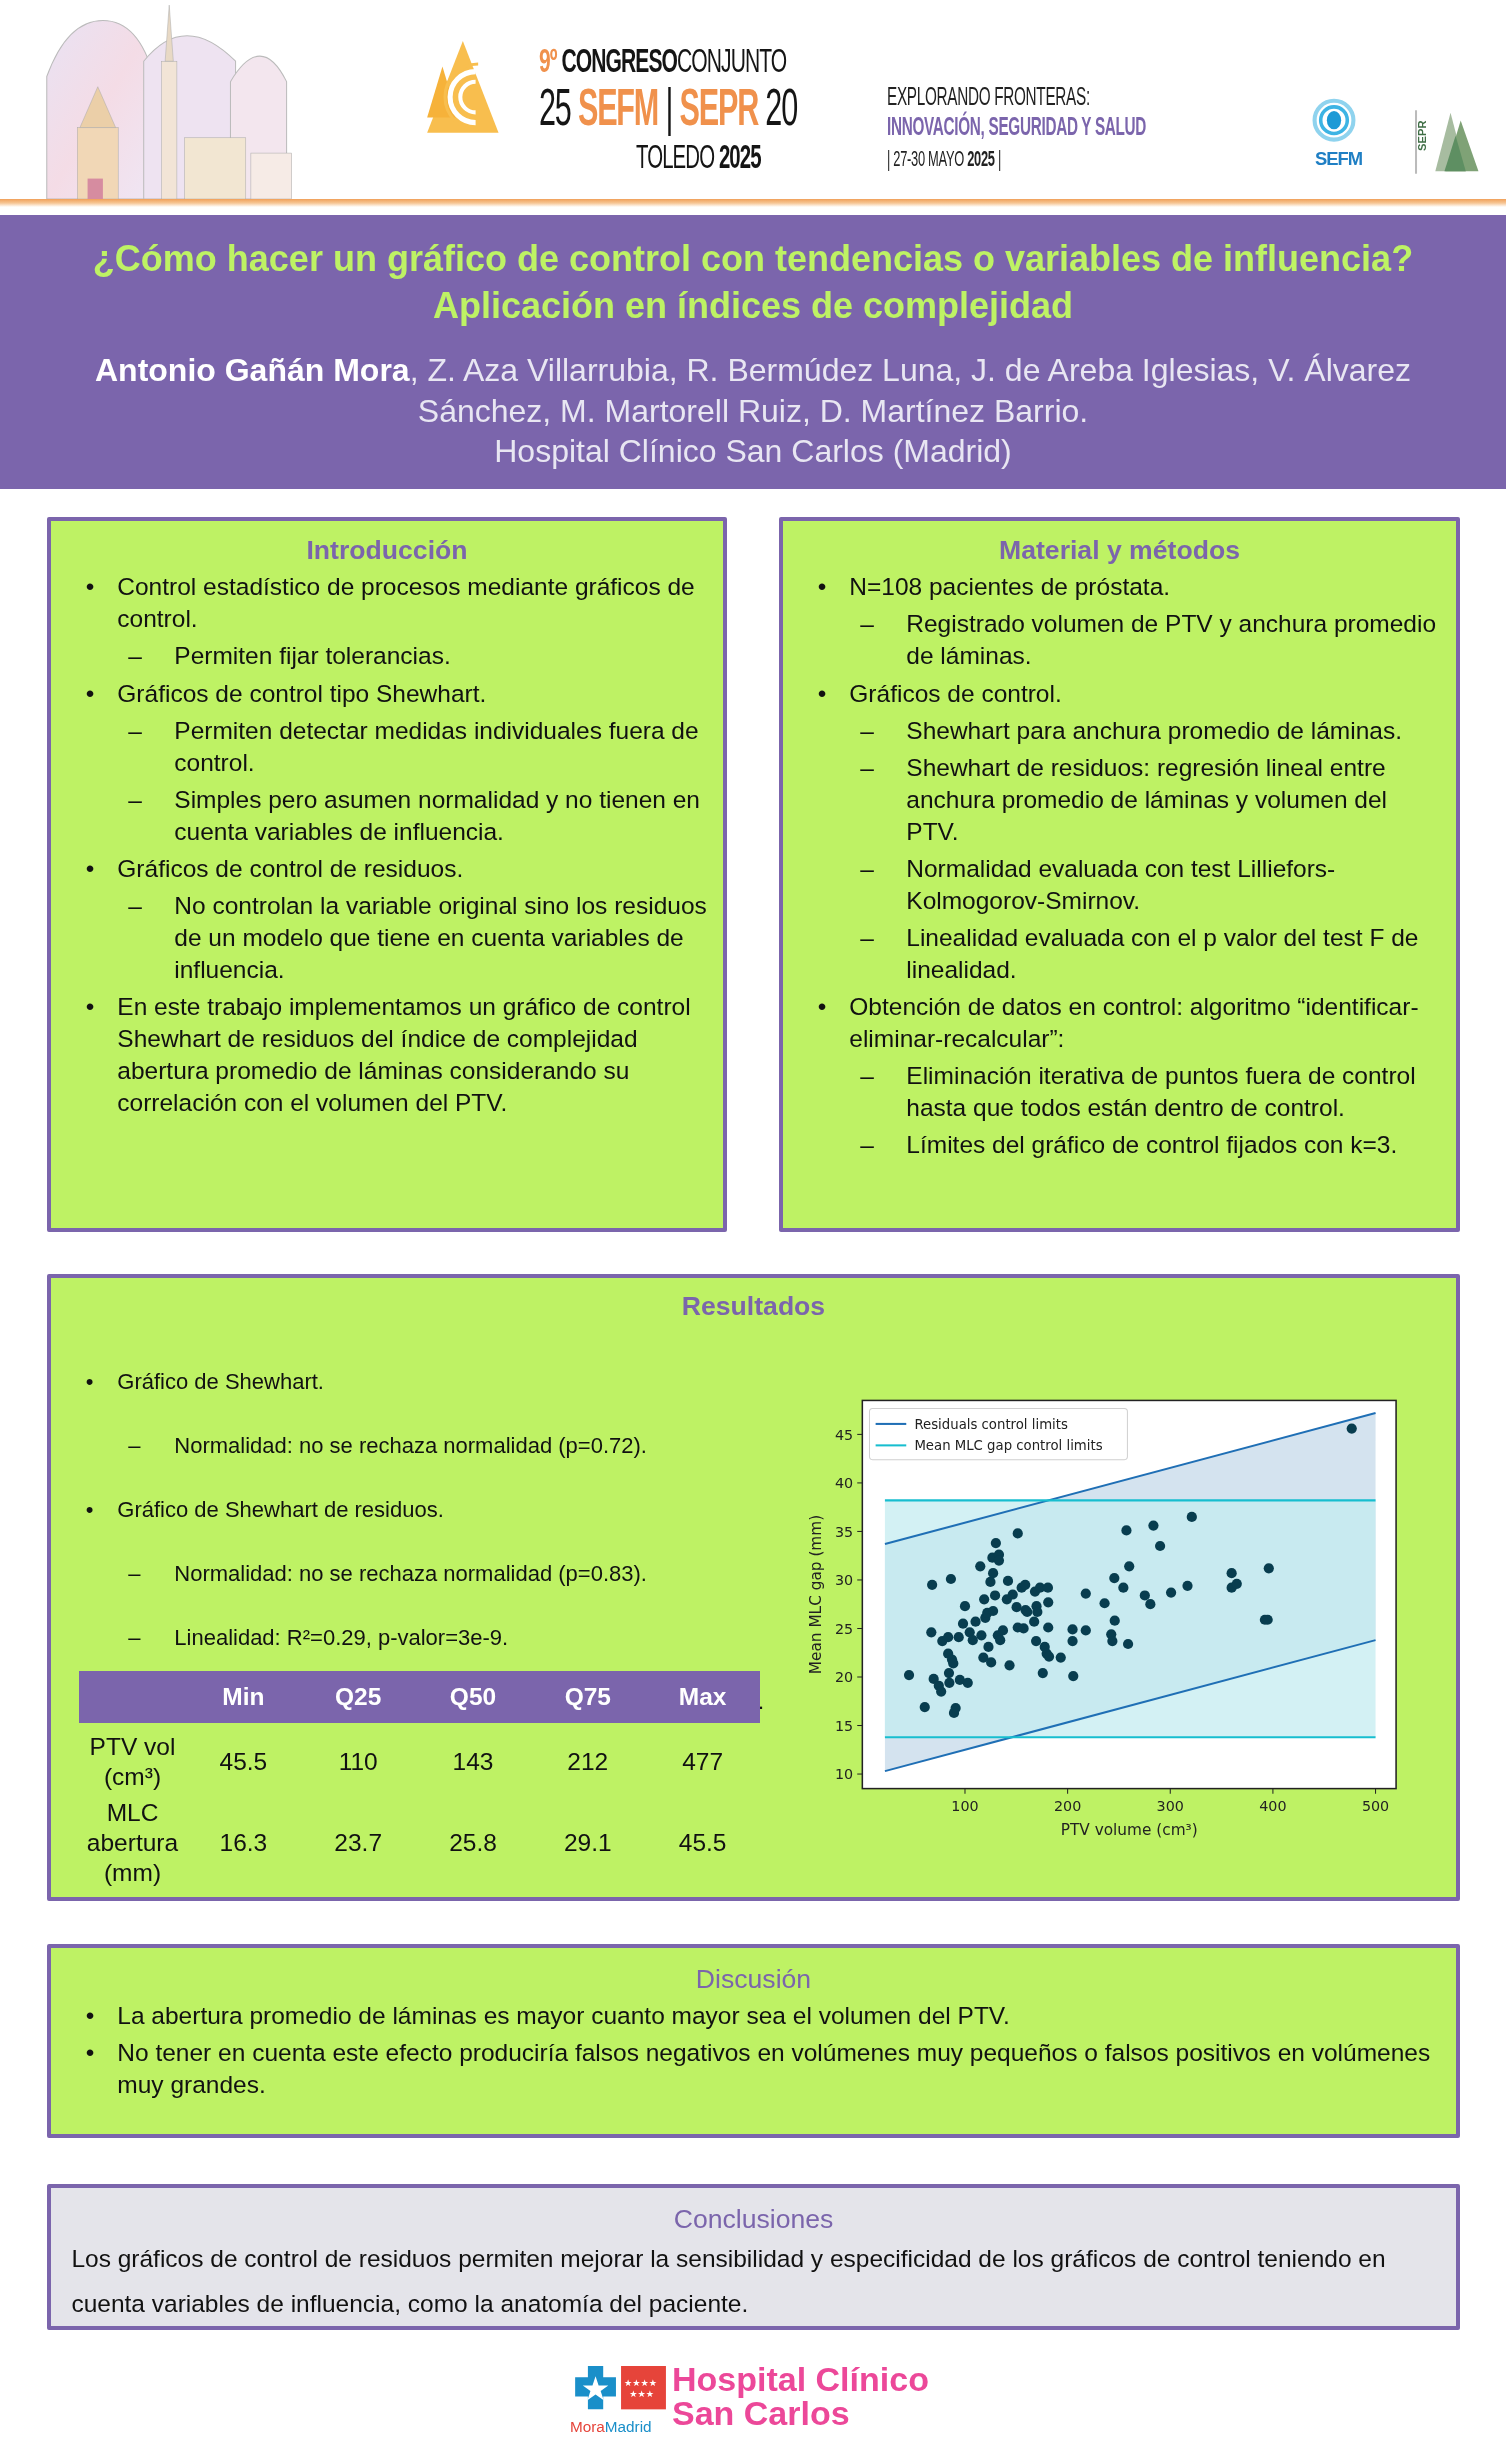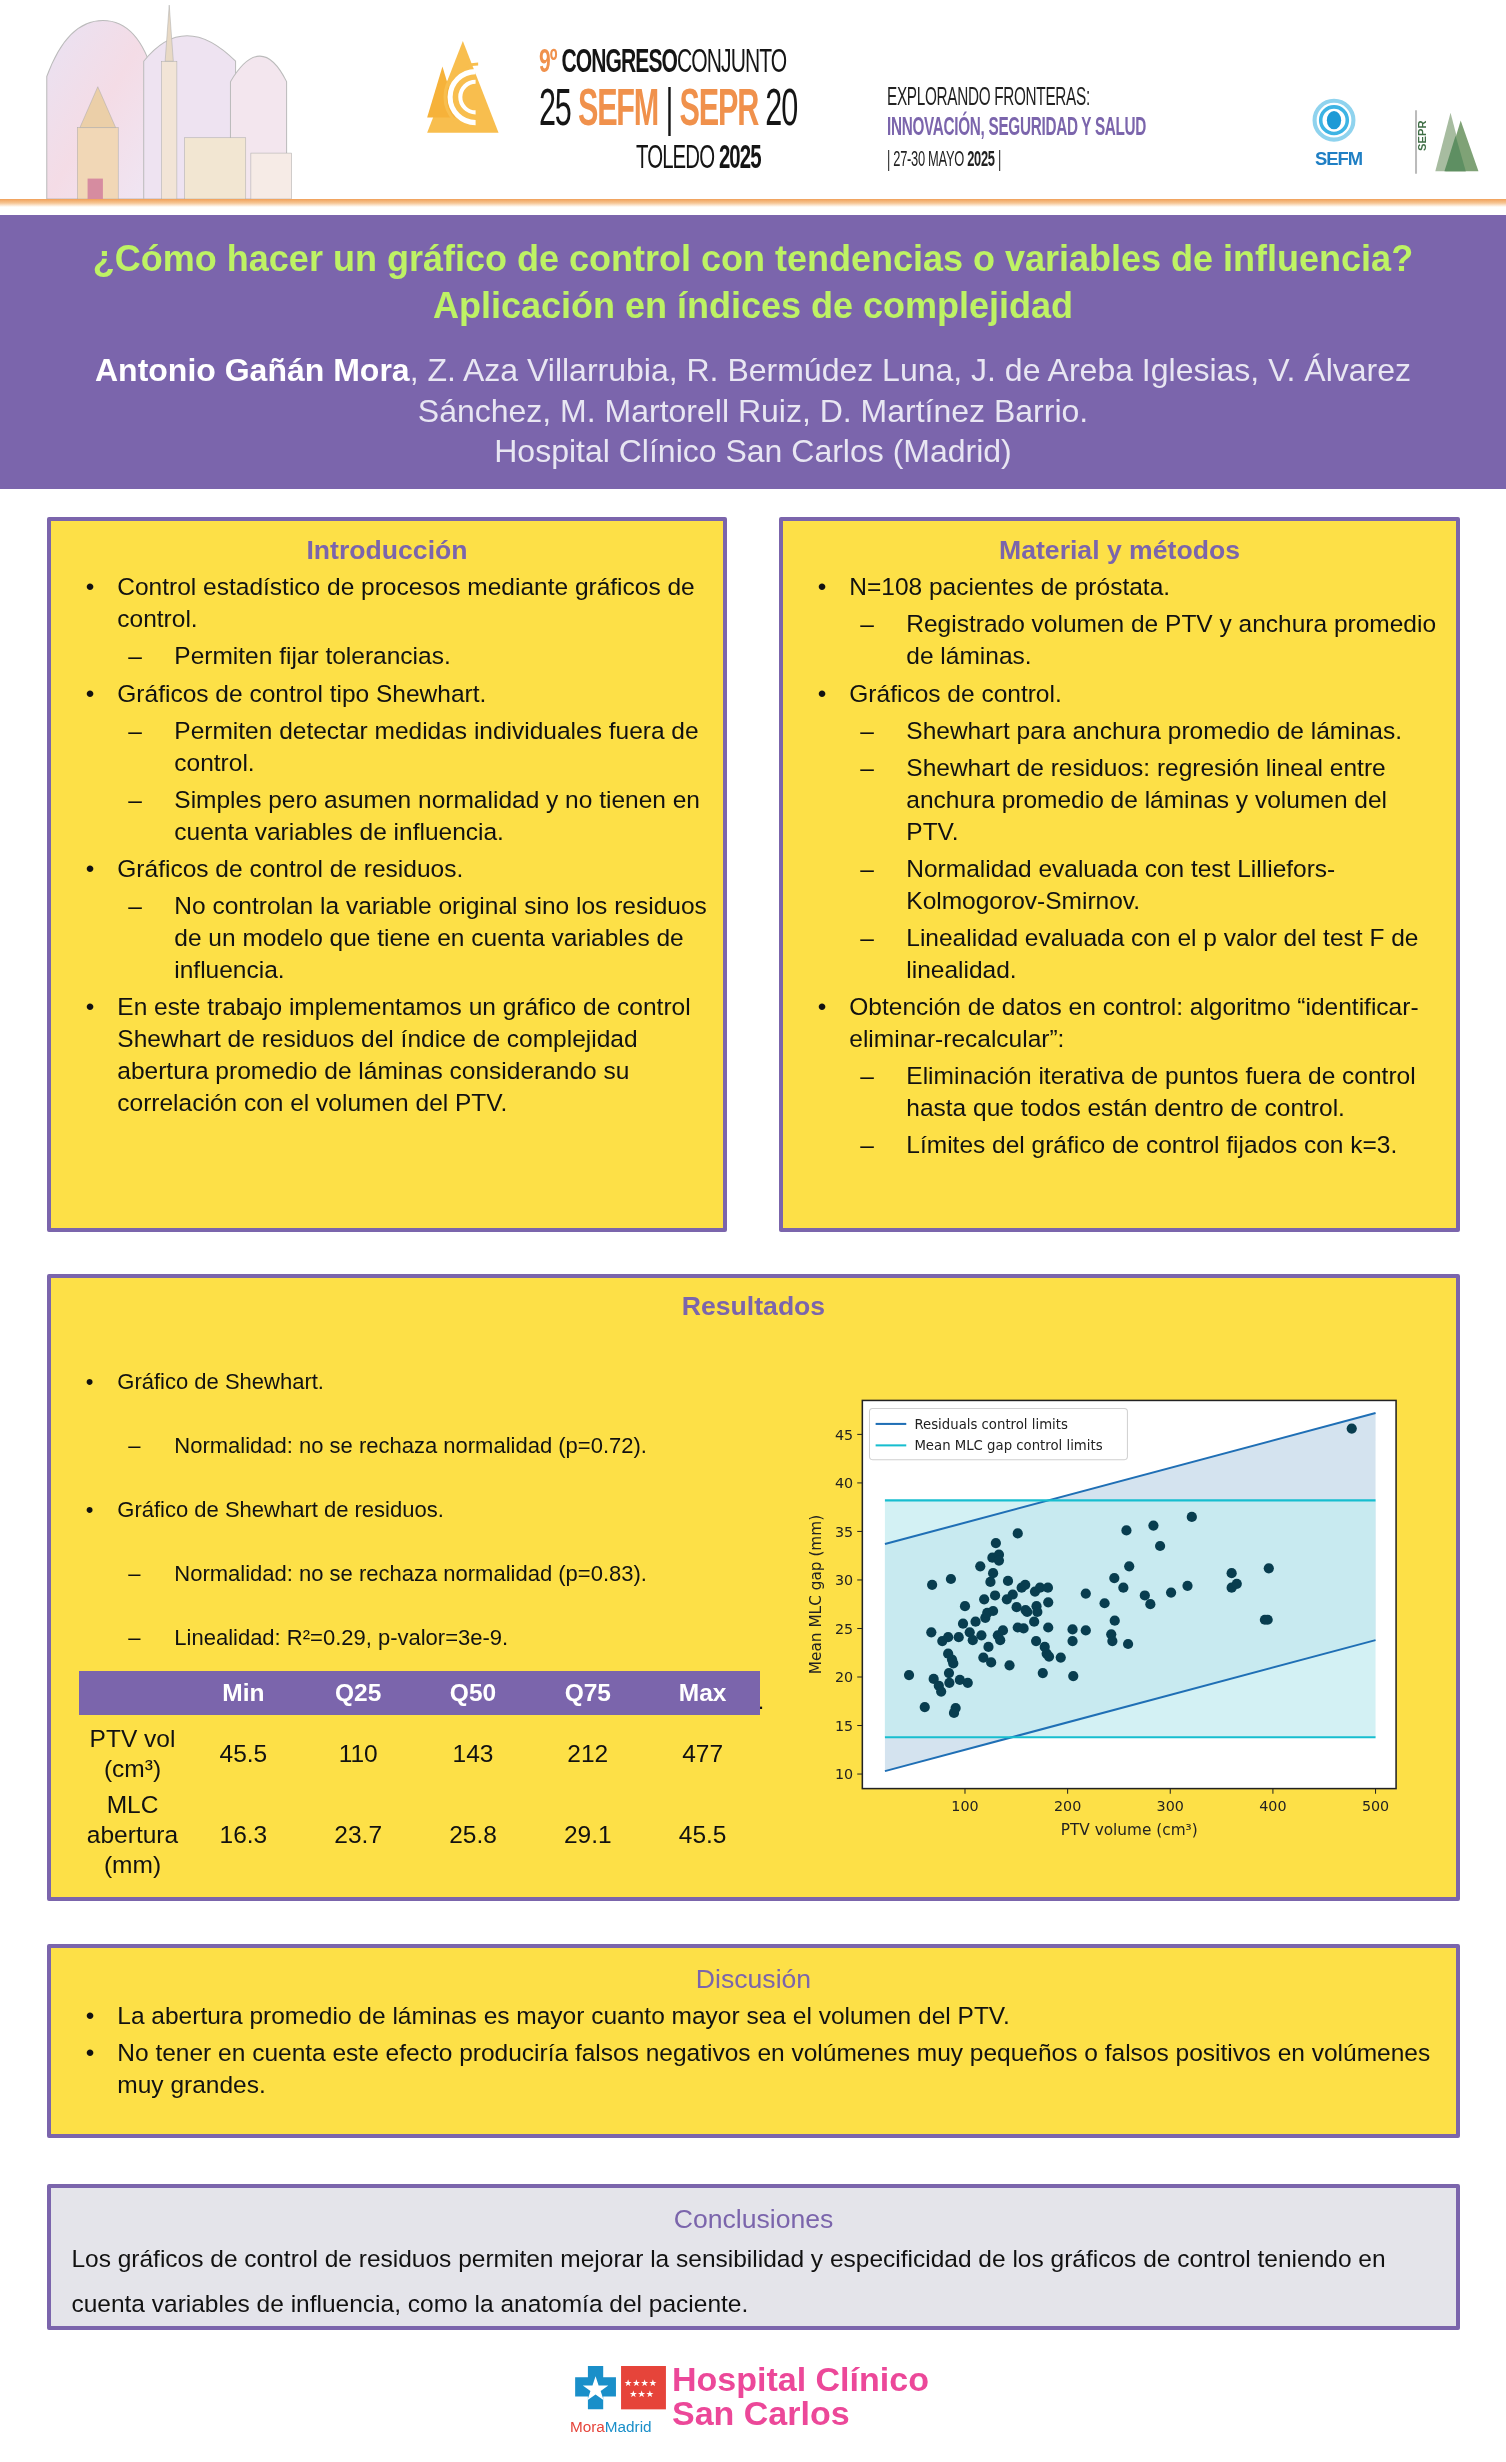--- a/index.html
+++ b/index.html
@@ -28,21 +28,21 @@
   .sepr-logo { position: absolute; left: 1415px; top: 110px; width: 66px; height: 64px; }
 
   
   .title-block { position: absolute; left: 0; top: 215px; width: 1506px; height: 274px; background: #7B65AC; color: #fff; text-align: center; }
   .title-main { position: absolute; left: 0; top: 20.4px; width: 1506px; font-size: 36px; line-height: 47px; font-weight: 700; color: #bef264; }
   .title-authors { position: absolute; left: 61px; top: 135px; width: 1384px; font-size: 32px; line-height: 41px; color: #E8E6F2; }
   .title-authors b { font-weight: 700; color: #ffffff; }
   .title-affil { position: absolute; left: 0; top: 216px; width: 1506px; font-size: 32px; line-height: 41px; color: #E8E6F2; }
 
   
-  .box { position: absolute; border: 4.1px solid #7B65AC; background: #fde047; border-radius: 2px; }
+  .box { position: absolute; border: 4.1px solid #7B65AC; background: #bef264; border-radius: 2px; }
   .box-title { text-align: center; color: #7B65AC; font-weight: 700; font-size: 26.6px; line-height: 32px; }
   .box-title.light { font-weight: 400; }
 
   ul.bullets { list-style: none; }
   ul.bullets li { position: relative; font-size: 24.5px; line-height: 32px; color: #111; }
   ul.bullets li.l1 { padding-left: 51px; margin-top: 5.1px; }
   ul.bullets li.l1::before { content: "•"; position: absolute; left: 19.4px; top: 0; }
   ul.bullets li.l2 { padding-left: 108px; margin-top: 5.1px; }
   ul.bullets li.l2::before { content: "–"; position: absolute; left: 62px; top: 0; }
 
@@ -50,21 +50,21 @@
   #methods { left: 779px; top: 517px; width: 681px; height: 715px; padding: 13.3px 15.3px 0 15.3px; }
   #results { left: 47px; top: 1274px; width: 1413px; height: 627px; padding: 12.3px 15.3px 0 15.3px; }
   #discussion { left: 47px; top: 1944px; width: 1413px; height: 194px; padding: 15.3px 15.3px 0 15.3px; }
   #conclusions { left: 47px; top: 2184px; width: 1413px; height: 146px; padding: 15.3px 20.4px 0 20.4px; background: #E4E4EA; }
 
   .results-left { position: absolute; left: 15.3px; top: 56px; width: 715px; }
   .results-left ul.bullets li { font-size: 22px; line-height: 32px; margin-top: 32px; }
 
   
   .stats-table { position: absolute; left: 28px; top: 393px; width: 681px; border-collapse: collapse; }
-  .stats-table th { background: #7B65AC; color: #fff; font-size: 24.5px; font-weight: 700; height: 44px; text-align: center; }
+  .stats-table th { background: #7B65AC; color: #fff; font-size: 24.5px; font-weight: 700; height: 52px; text-align: center; }
   .stats-table td { font-size: 24.5px; line-height: 30px; text-align: center; color: #111; padding: 3.1px 0; }
   .stats-table td.rowhead { width: 107px; }
   .stats-table .spacer { height: 5.1px; }
 
   
   .chart-wrap { position: absolute; left: 755px; top: 102px; width: 603px; height: 475px; }
   .chart-wrap svg { width: 100%; height: 100%; }
 
   .disc-list li { font-size: 24.5px !important; line-height: 32px !important; }
   .concl-text { font-size: 24.5px; line-height: 45px; color: #111; margin-top: 1px; }

